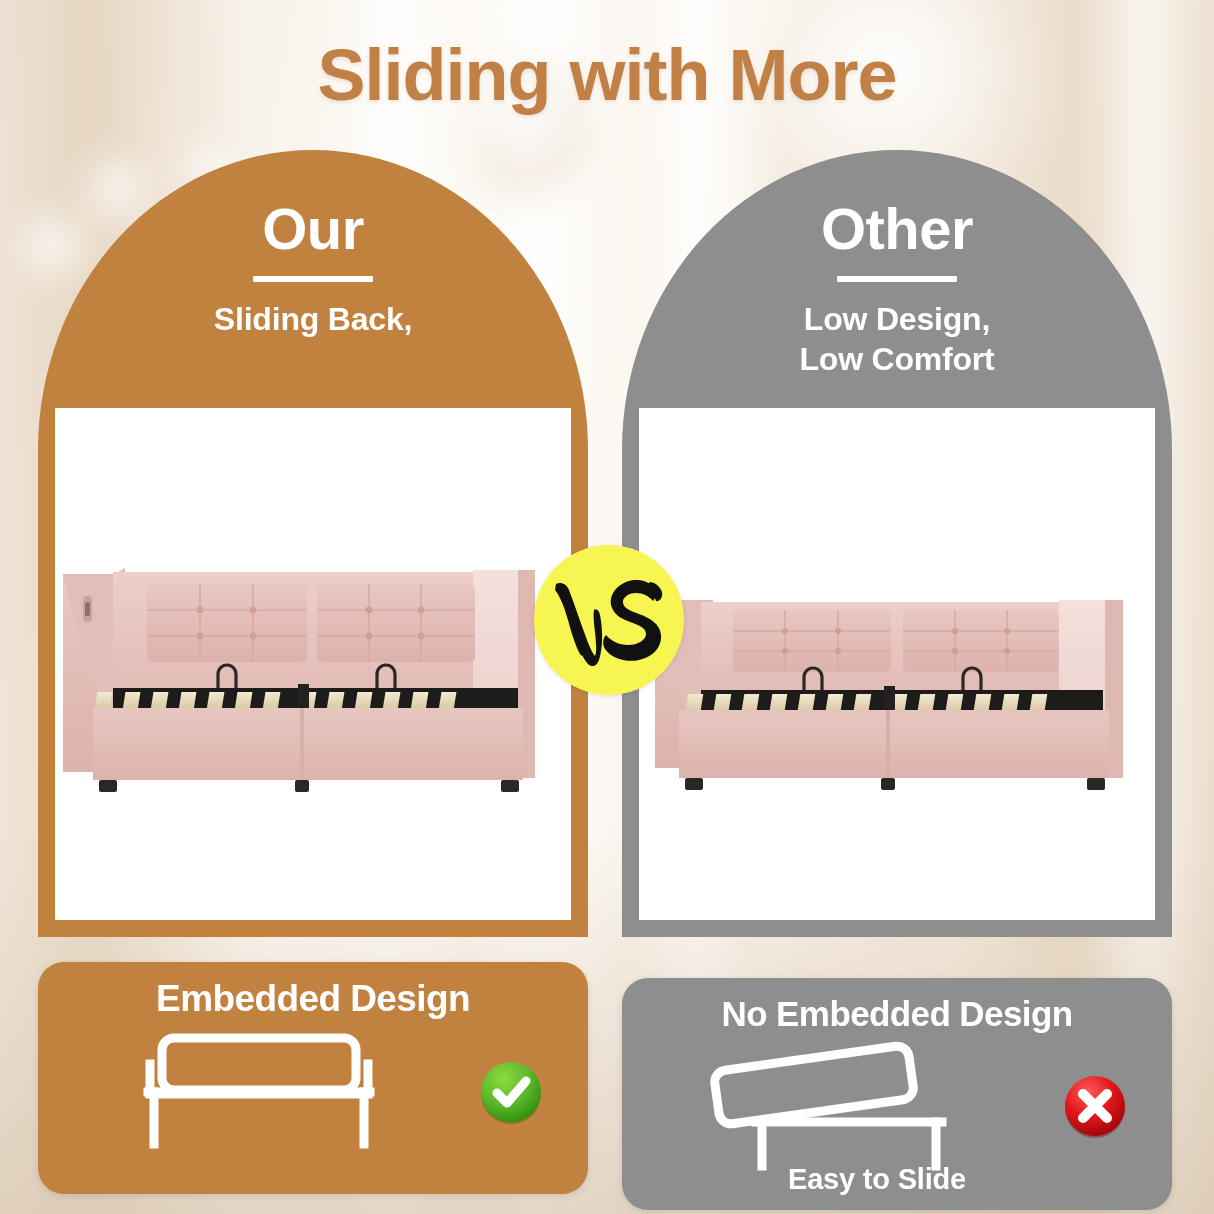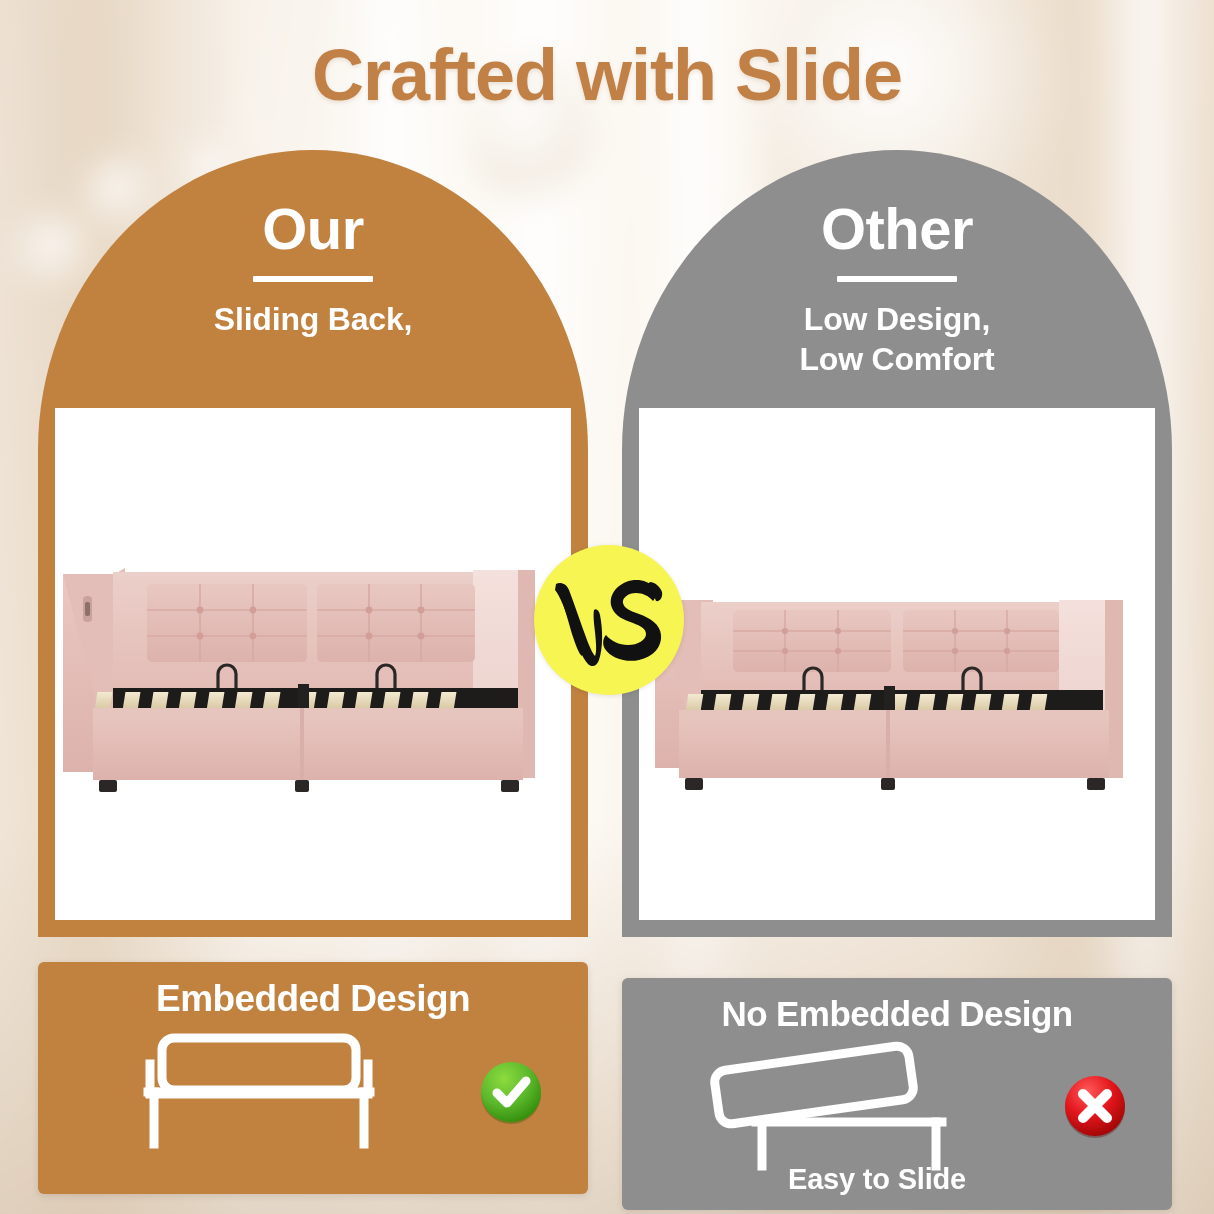--- a/index.html
+++ b/index.html
@@ -87,21 +87,21 @@
     border-radius:50%; background:#f7f552;
     display:flex; align-items:center; justify-content:center;
     box-shadow:0 1px 5px rgba(0,0,0,.10);
     z-index:6;
   }
   .vs-badge svg { width:118px; height:104px; }
 
   
   .card {
     position:absolute; top:962px; height:232px;
-    border-radius:6px; overflow:hidden;
+    border-radius:26px; overflow:hidden;
     box-shadow:0 2px 7px rgba(110,90,70,.18);
   }
   .card.good { left:38px;  width:550px; background:#c1813f; }
   .card.bad  { left:622px; width:550px; background:#8e8e8e;margin-top:16px; }
   .card-title {
     text-align:center; color:#fff; font-weight:bold;
     font-size:37px; letter-spacing:-.6px; padding-top:16px;
   }
   .card.bad .card-title { font-size:35px; }
   .card-body { position:relative; height:176px; }
@@ -135,21 +135,21 @@
     <div class="cord" style="left:212px; top:0; height:150px;"></div>
     <div class="lamp" style="left:18px;  top:214px; width:78px;  height:88px;"></div>
     <div class="lamp" style="left:84px;  top:158px; width:74px;  height:84px;"></div>
     <div class="lamp" style="left:178px; top:140px; width:72px;  height:80px;"></div>
     <div class="lamp" style="left:470px; top:60px;  width:120px; height:150px;"></div>
     <div class="lamp" style="left:760px; top:-60px; width:300px; height:380px;"></div>
     <div class="floorshade"></div>
   </div>
 </div>
 
-<div class="page-title">Crafted with Slide</div>
+<div class="page-title">Sliding with More</div>
 
 <div class="arch our">
   <div class="arch-head">
     <div class="arch-name">Our</div>
     <div class="arch-rule"></div>
     <div class="arch-sub">
       <div>Sliding Back,</div>
     </div>
   </div>
 

